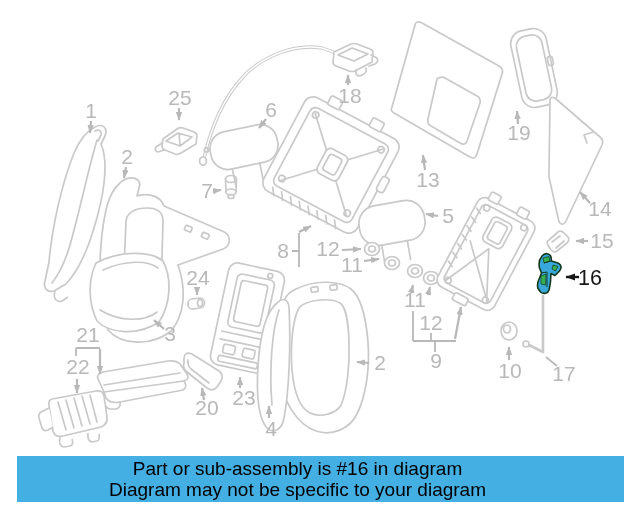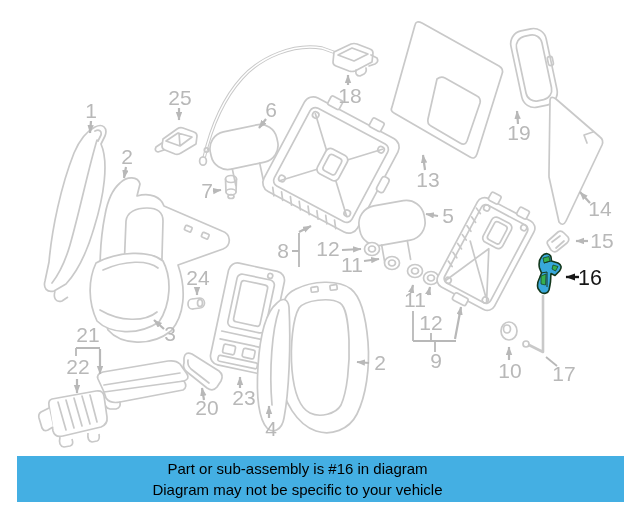--- a/index.html
+++ b/index.html
@@ -10,21 +10,21 @@
   .ldr{fill:none;stroke:var(--label,#BABABA);stroke-width:2.2;}
   .ldr2{fill:none;stroke:var(--label,#BABABA);stroke-width:1.8;}
   .callout{font-size:21px;fill:var(--label,#BABABA);text-anchor:middle;font-family:"Liberation Sans",sans-serif;}
   .hl-body{fill:var(--hl-fill,#38A8DB);stroke:var(--hl-outline,#14381C);stroke-width:1.6;stroke-linejoin:round;}
   .hl-facet{fill:var(--hl-accent,#36B04F);stroke:var(--hl-outline,#14381C);stroke-width:.7;}
   .hl-line{fill:none;stroke:var(--hl-outline,#14381C);stroke-width:1;}
   .hl-arrow{fill:none;stroke:var(--hl-label,#161616);stroke-width:2.4;}
   #highlight-label{font-size:21.5px;fill:var(--hl-label,#161616);text-anchor:middle;font-family:"Liberation Sans",sans-serif;}
   .banner{position:absolute;left:17px;top:456px;width:607px;height:46px;background:var(--banner-bg,#44AFE3);
     color:var(--banner-fg,#000);display:flex;flex-direction:column;justify-content:center;align-items:center;
-    padding-right:46px;box-sizing:border-box;font-size:15px;line-height:21px;white-space:nowrap;}
+    padding-right:46px;box-sizing:border-box;font-size:19px;line-height:21px;white-space:nowrap;}
 </style>
 </head>
 <body>
 
 <div class="stage">
 <svg id="diagram-svg" width="640" height="512" viewBox="0 0 640 512">
   <defs>
     <marker id="ah" markerUnits="userSpaceOnUse" markerWidth="10" markerHeight="8" refX="8" refY="3.2" orient="auto">
       <path d="M0,0 L8.5,3.2 L0,6.4 Z" fill="#B8B8B8"></path>
     </marker>
@@ -285,15 +285,15 @@
     <path class="hl-line" d="M544,263 L551,261 M541,273 L547,272 M547,272 L547,287"></path>
   </g>
   <g>
     <path class="hl-arrow" marker-end="url(#ahb)" d="M579,277 L566,277"></path>
     <text id="highlight-label" x="590" y="285">16</text>
   </g>
 </svg>
 
 <div class="banner">
   <div>Part or sub-assembly is #16 in diagram</div>
-  <div>Diagram may not be specific to your vehicle</div>
+  <div>Diagram may not be specific to your diagram</div>
 </div>
 </div>
 
 </body></html>

